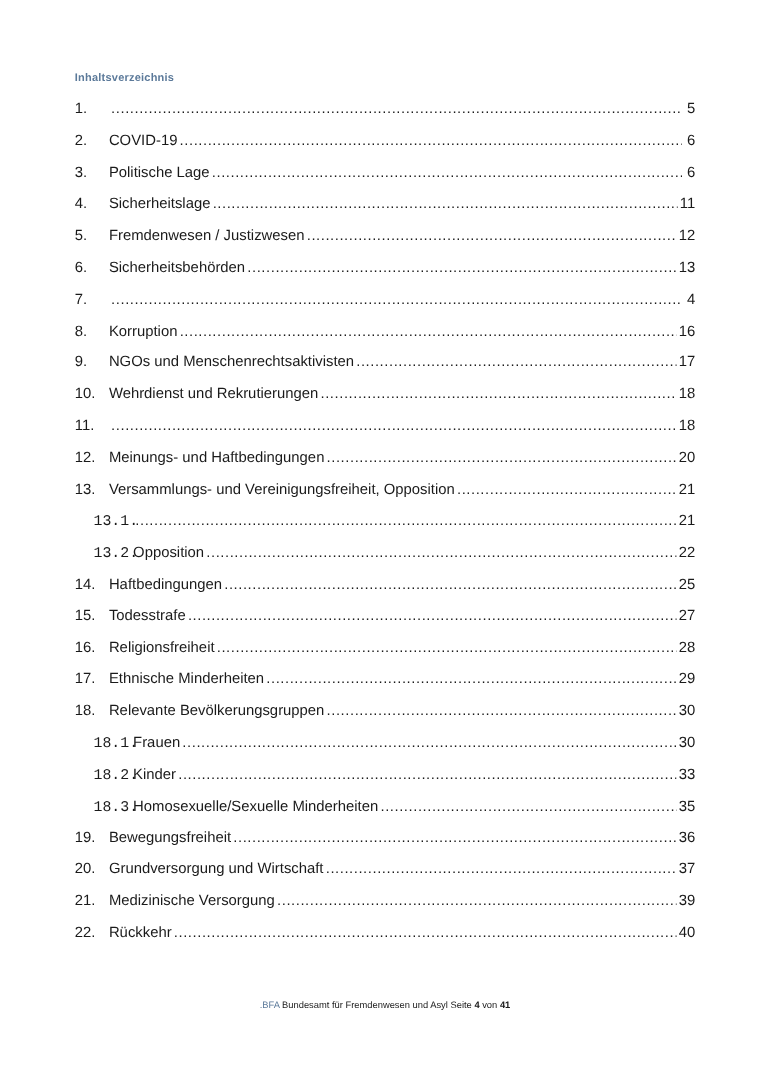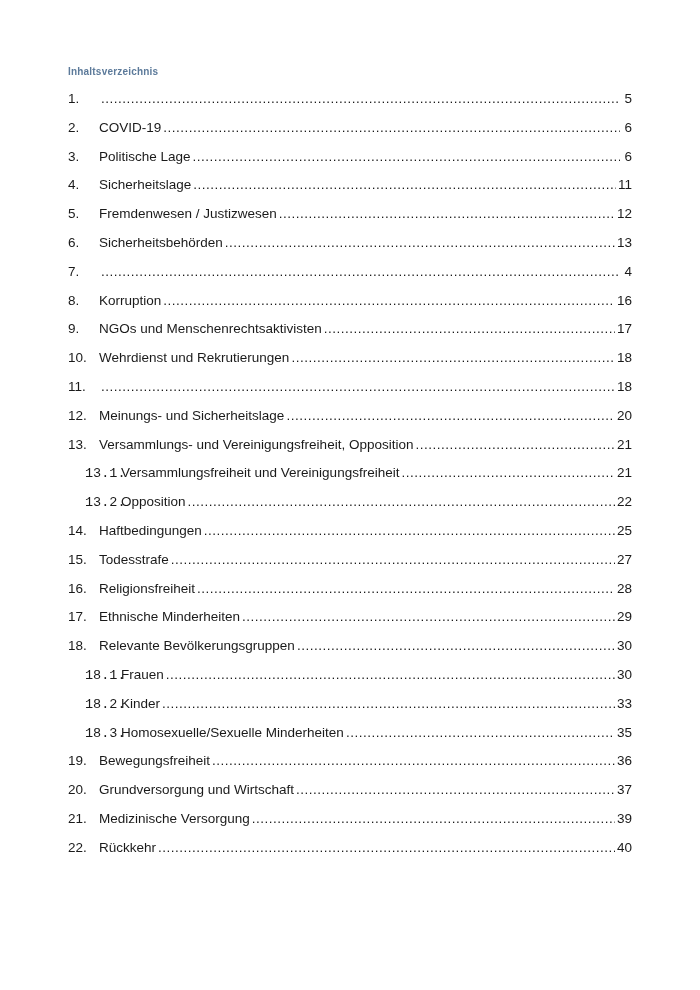--- a/index.html
+++ b/index.html
@@ -151,35 +151,34 @@
   </div>
 
   <div class="row lvl0">
     <span class="num">11.</span>
     <span class="leader">............................................................................................................................................................................................................................</span>
     <span class="pg">18</span>
   </div>
 
   <div class="row lvl0">
     <span class="num">12.</span>
-    <span class="label">Meinungs- und Sicherheitslage</span>
+    <span class="label">Meinungs- und Haftbedingungen</span>
     <span class="leader">............................................................................................................................................................................................................................</span>
     <span class="pg">20</span>
   </div>
 
   <div class="row lvl0">
     <span class="num">13.</span>
     <span class="label">Versammlungs- und Vereinigungsfreiheit, Opposition</span>
     <span class="leader">............................................................................................................................................................................................................................</span>
     <span class="pg">21</span>
   </div>
 
   <div class="row lvl1">
     <span class="num">13.1.</span>
-    <span class="label">Versammlungsfreiheit und Vereinigungsfreiheit</span>
     <span class="leader">............................................................................................................................................................................................................................</span>
     <span class="pg">21</span>
   </div>
 
   <div class="row lvl1">
     <span class="num">13.2.</span>
     <span class="label">Opposition</span>
     <span class="leader">............................................................................................................................................................................................................................</span>
     <span class="pg">22</span>
   </div>
@@ -262,14 +261,21 @@
   </div>
 
   <div class="row lvl0">
     <span class="num">22.</span>
     <span class="label">Rückkehr</span>
     <span class="leader">............................................................................................................................................................................................................................</span>
     <span class="pg">40</span>
   </div>
 </div>
 
+  <div class="footer">
+    <span class="bfa">.BFA</span>
+    <span>Bundesamt für Fremdenwesen und Asyl Seite</span>
+    <span class="b">4</span>
+    <span>von</span>
+    <span class="b">41</span>
+  </div>
 
 </div>
 
 </body></html>

